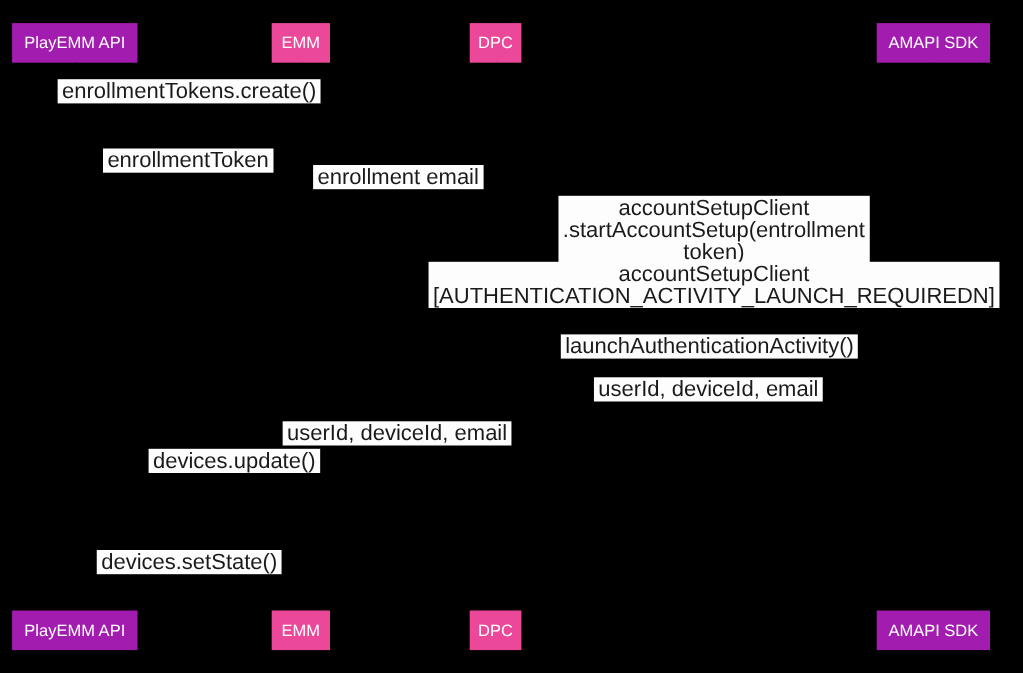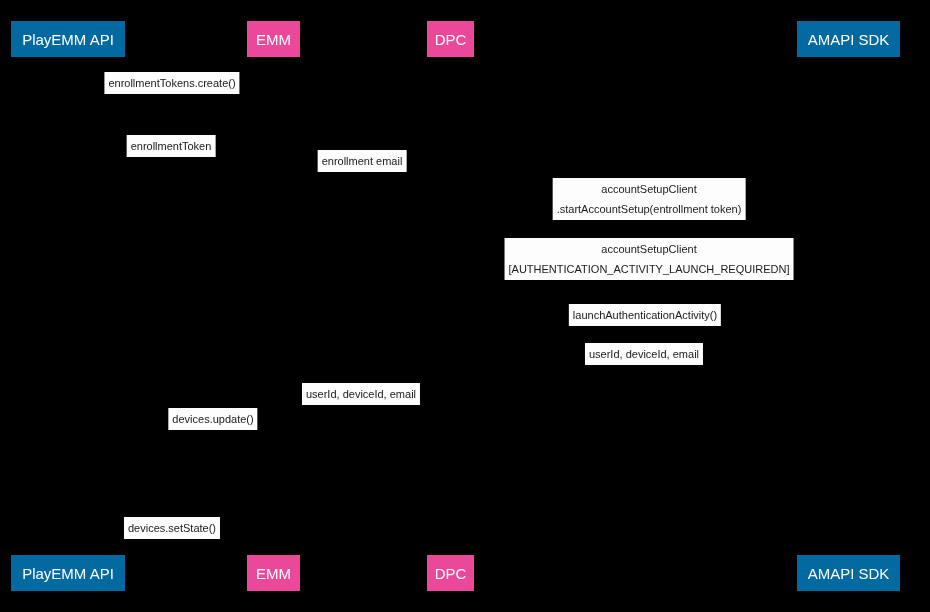--- a/index.html
+++ b/index.html
@@ -19,35 +19,35 @@
     position: absolute;
     height: 36px;
     display: flex;
     align-items: center;
     justify-content: center;
     color: #ffffff;
     font-size: 15px;
     white-space: nowrap;
     box-sizing: border-box;
   }
-  .actor.green { background: #0369a1; }
+  .actor.green { background: #a21caf; }
   .actor.blue  { background: #ec4899; }
   .lifeline {
     position: absolute;
     top: 57px;
     width: 1px;
     height: 498px;
     background: #000000; 
   }
   .msg {
     position: absolute;
     transform: translateX(-50%);
     background: #fdfdfd;
     color: #1a1a1a;
-    font-size: 11px;
+    font-size: 20px;
     line-height: 20px;
     padding: 1px 4px;
     text-align: center;
     white-space: pre-line;
   }
 </style>
 </head>
 <body>
 
 <div class="canvas">
@@ -66,20 +66,20 @@
   <div class="msg" style="left:171px; top:111px;margin-top:24px;">enrollmentToken</div>
   <div class="msg" style="left:362px; top:150px;">enrollment email</div>
   <div class="msg" style="left:649px; top:178px;text-align:center;">accountSetupClient
 .startAccountSetup(entrollment token)</div>
   <div class="msg" style="left:649px; top:238px;">accountSetupClient
 [AUTHENTICATION_ACTIVITY_LAUNCH_REQUIREDN]</div>
   <div class="msg" style="left:645px; top:304px;">launchAuthenticationActivity()</div>
   <div class="msg" style="left:644px; top:343px;">userId, deviceId, email</div>
   <div class="msg" style="left:361px; top:383px;">userId, deviceId, email</div>
   <div class="msg" style="left:171px; top:408px;margin-left:42px;">devices.update()</div>
-  <div class="msg" style="left:172px; top:517px;">devices.setState()</div>
+  <div class="msg" style="left:172px; top:500px;">devices.setState()</div>
 
   <div class="actor green" style="left:11px;  top:555px; width:114px;">PlayEMM API</div>
   <div class="actor blue" style="left:247px; top:555px; width:53px;">EMM</div>
   <div class="actor blue" style="left:427px; top:555px; width:47px;">DPC</div>
   <div class="actor green" style="left:797px; top:555px; width:103px;">AMAPI SDK</div>
 
 </div>
 
 </body></html>

